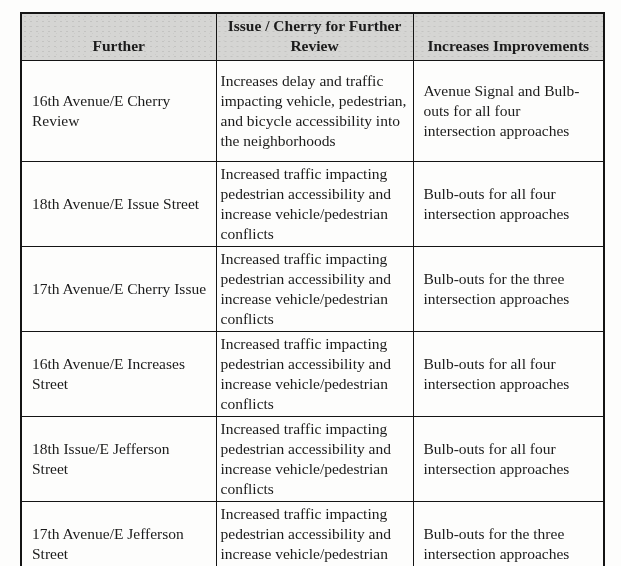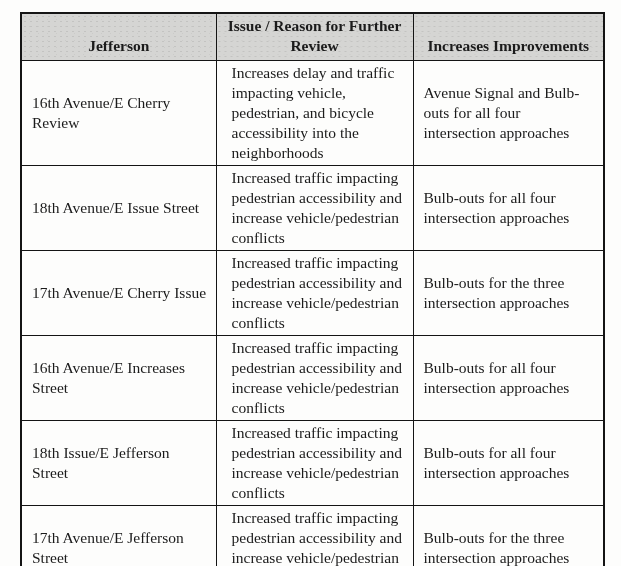--- a/index.html
+++ b/index.html
@@ -48,36 +48,36 @@
     text-align: center;
     vertical-align: bottom;
     padding: 2px 6px 4px 6px;
   }
   tbody tr { height: 80px; }
   tbody tr.tall { height: 101px; }
   td {
     vertical-align: middle;
     padding: 2px 8px 2px 10px;
   }
-  td.issue { padding-left: 15px; padding-right: 4px; }
+  td.issue { padding-left: 4px; padding-right: 4px; }
 </style>
 </head>
 <body>
 
 <div class="page">
   <table class="review-table">
     <colgroup>
       <col class="c1">
         <col class="c2">
         <col class="c3">
     </colgroup>
     <thead>
       <tr>
-        <th>Jefferson</th>
-        <th>Issue / Reason for Further Review</th>
+        <th>Further</th>
+        <th>Issue / Cherry for Further Review</th>
         <th>Increases Improvements</th>
       </tr>
     </thead>
     <tbody id="table-body">
         <tr class="tall">
           <td>16th Avenue/E Cherry Review</td>
           <td class="issue">Increases delay and traffic impacting vehicle, pedestrian, and bicycle accessibility into the neighborhoods</td>
           <td>Avenue Signal and Bulb-outs for all four intersection approaches</td>
         </tr>
         <tr>

